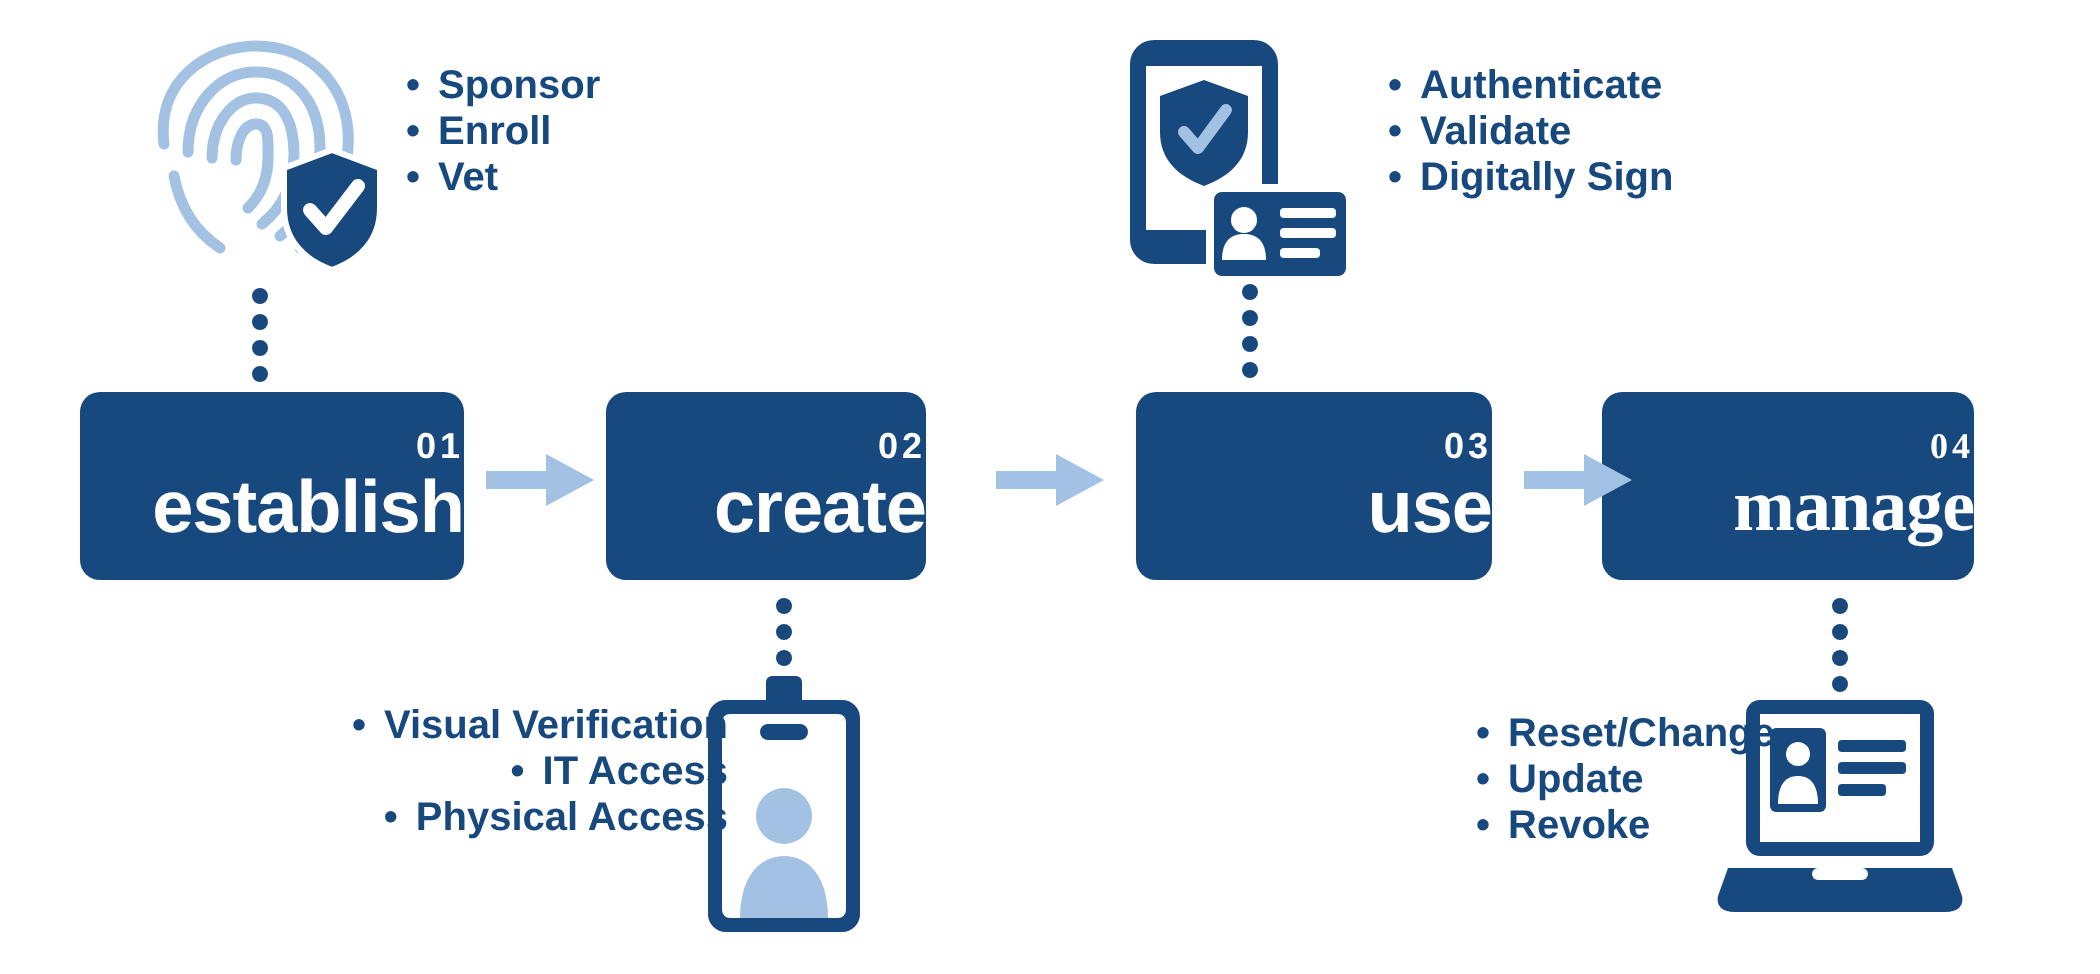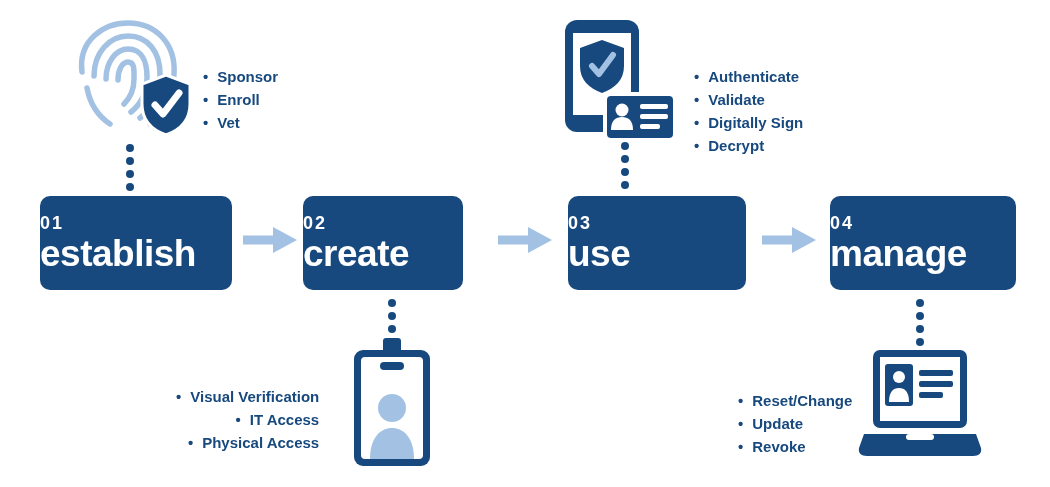--- a/index.html
+++ b/index.html
@@ -7,42 +7,42 @@
     --c-light:#A3C2E3;
     --c-lighter:#B9D1EA;
     --c-background:#FFFFFF;
   }
   *{box-sizing:border-box;margin:0;padding:0;}
   body{background:#fff;font-family:"Liberation Sans",sans-serif;}
   .canvas{position:relative;width:1050px;height:487px;background:var(--c-background);overflow:hidden;}
 
   .step-box{position:absolute;top:196px;height:94px;background:var(--c-primary);
     border-radius:10px;color:#fff;display:flex;flex-direction:column;
-    align-items:flex-start;justify-content:center;gap:3px;}
+    align-items:flex-end;justify-content:center;gap:3px;}
   .step-num{font-size:18px;font-weight:700;letter-spacing:2px;line-height:1;}
   .step-label{font-size:37px;font-weight:700;letter-spacing:-0.5px;line-height:1;}
   #box1{left:40px;width:192px;}
   #box2{left:303px;width:160px;}
   #box3{left:568px;width:178px;}
-  #box4{left:830px;width:186px;}
+  #box4{left:801px;width:186px;font-family:Liberation Serif, serif;}
 
   .arrow{position:absolute;top:225px;}
   #arrow1{left:243px;}
   #arrow2{left:498px;}
   #arrow3{left:762px;}
 
   .dots{position:absolute;display:flex;flex-direction:column;align-items:center;gap:5px;}
   .dot{width:8px;height:8px;border-radius:50%;background:var(--c-primary);}
   #dots1{left:126px;top:144px;}
   #dots2{left:388px;top:299px;}
   #dots3{left:621px;top:142px;}
   #dots4{left:916px;top:299px;}
 
   .bullets{position:absolute;list-style:none;color:var(--c-primary);
-    font-weight:700;font-size:15px;line-height:23px;margin-top:33px;}
+    font-weight:700;font-size:20px;line-height:23px;}
   .bullets li{white-space:nowrap;}
   .bullets li::before{content:"•";margin-right:9px;}
   #bullets1{left:203px;top:32px;}
   #bullets2{left:176px;top:352px;text-align:right;}
   #bullets3{left:694px;top:32px;}
   #bullets4{left:738px;top:356px;}
 
   .icon{position:absolute;}
   .fill-primary{fill:var(--c-primary);}
   .fill-light{fill:var(--c-light);}
@@ -166,21 +166,20 @@
   </ul>
   <ul class="bullets" id="bullets2">
     <li>Visual Verification</li>
     <li>IT Access</li>
     <li>Physical Access</li>
   </ul>
   <ul class="bullets" id="bullets3">
     <li>Authenticate</li>
     <li>Validate</li>
     <li>Digitally Sign</li>
-    <li>Decrypt</li>
   </ul>
   <ul class="bullets" id="bullets4">
     <li>Reset/Change</li>
     <li>Update</li>
     <li>Revoke</li>
   </ul>
 
 </div>
 
 </body></html>

